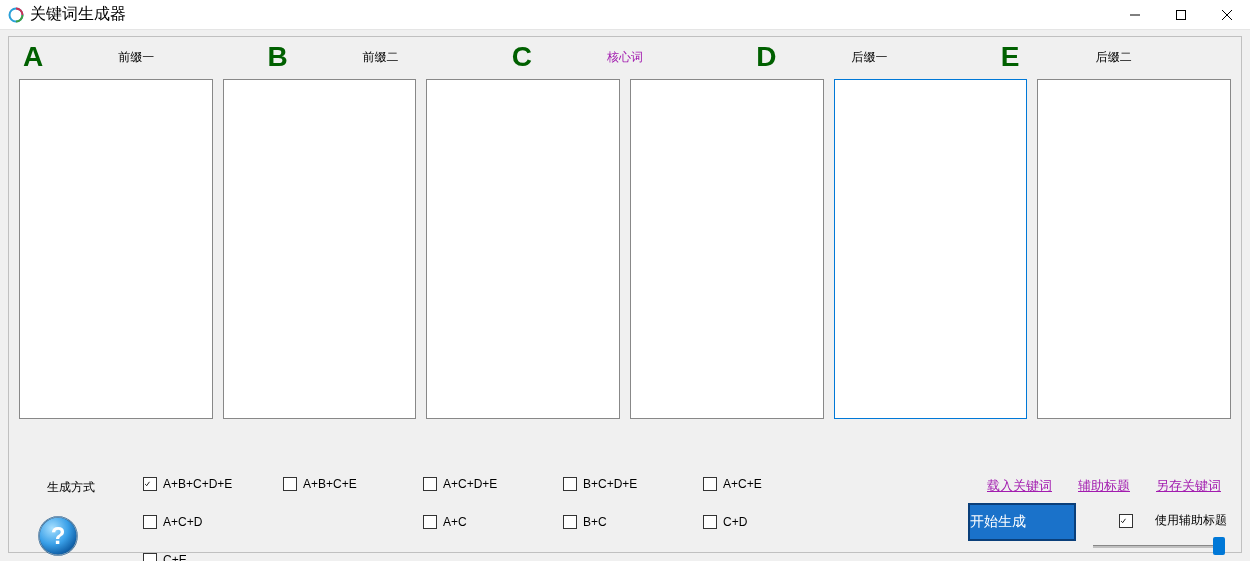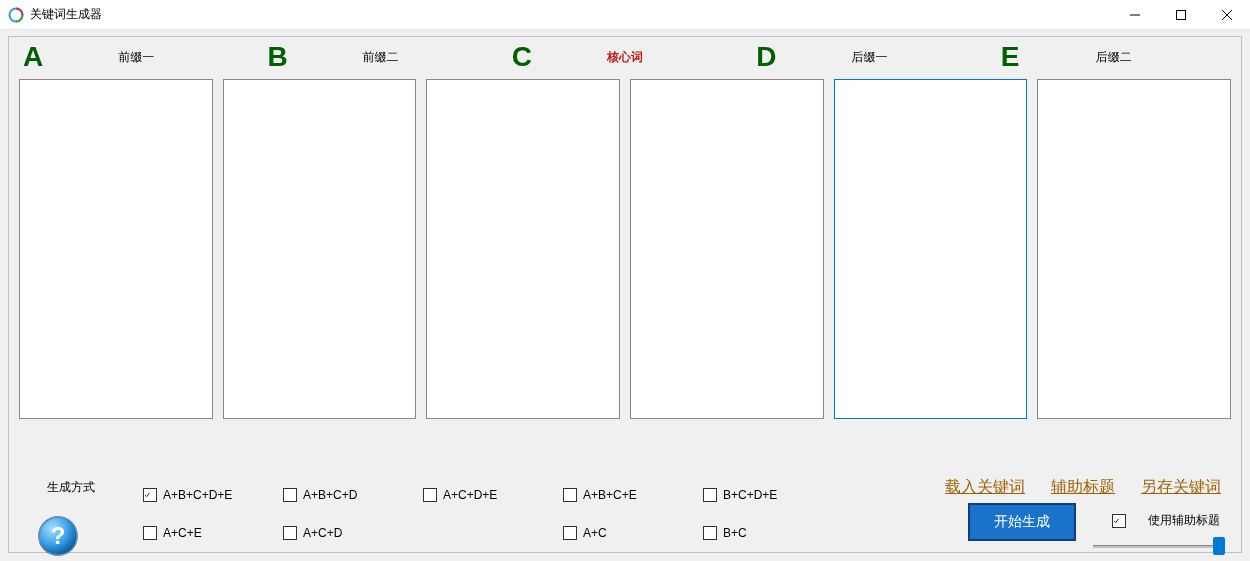--- a/index.html
+++ b/index.html
@@ -18,21 +18,21 @@
     background: #fff;
     border-bottom: 1px solid #e5e5e5;
     display: flex;
     align-items: center;
     padding: 0 0 0 8px;
   }
   .titlebar .app-icon {
     width: 16px; height: 16px; margin-right: 6px;
     display: inline-flex; align-items: center; justify-content: center;
   }
-  .titlebar .title-text { font-size: 12px; color: #000; }
+  .titlebar .title-text { font-size: 16px; color: #000; }
   .win-controls { margin-left: auto; display: flex; }
   .win-btn {
     width: 46px; height: 30px;
     display: flex; align-items: center; justify-content: center;
     cursor: pointer;
   }
   .win-btn svg { width: 10px; height: 10px; }
   .win-btn.max svg { width: 10px; height: 10px; }
   .win-btn.close svg { width: 10px; height: 10px; }
 
@@ -70,21 +70,21 @@
     color: #006000;
     width: 30px;
   }
   .col-title {
     font-size: 12px;
     color: #000;
     flex: 1;
     text-align: center;
     padding-right: 30px;
   }
-  .col-title.core { color: #b91c1c; font-weight: bold; }
+  .col-title.core { color: #a21caf; font-weight: normal; }
   .col-title.plain { padding-right: 0; }
 
   .cols-body {
     display: flex;
     gap: 10px;
     height: 340px;
   }
   .col-input {
     flex: 1;
     border: 1px solid #888;
@@ -112,21 +112,21 @@
   .opt-grid {
     position: absolute;
     left: 124px; top: 10px;
     display: grid;
     grid-template-columns: repeat(5, 140px);
     grid-auto-rows: 25px;
     row-gap: 13px;
   }
   .opt {
     display: flex;
-    align-items: flex-end;
+    align-items: flex-start;
     gap: 6px;
     font-size: 12px;
     cursor: pointer;
   }
   .chk {
     width: 14px; height: 14px;
     border: 1px solid #333;
     background: #fff;
     display: inline-flex;
     align-items: center;
@@ -143,48 +143,47 @@
   .chk svg { display: none; }
   .chk.checked svg { display: block; }
 
   .links {
     position: absolute;
     right: 10px; top: 10px;
     display: flex;
     gap: 26px;
   }
   .link {
-    color: #a16207;
+    color: #a21caf;
     text-decoration: underline;
     cursor: pointer;
-    font-size: 16px;
+    font-size: 13px;
   }
 
   .aux-check {
     position: absolute;
-    right: 11px; top: 45px;
+    right: 4px; top: 45px;
     display: flex;
     align-items: center;
     gap: 22px;
     font-size: 12px;
     cursor: default;
   }
 
   .start-btn {
     position: absolute;
     right: 155px; top: 36px;
     width: 108px; height: 38px;
     background: #1a72ca;
     color: #fff;
     border: 2px solid #0a3f7a;
     font-size: 14px;
     cursor: pointer;
     display: flex;
     align-items: center;
-    justify-content: center;
   }
 
   .slider-wrap {
     position: absolute;
     right: 10px; top: 70px;
     width: 128px;
     height: 20px;
   }
   .slider-track {
     position: absolute;
@@ -285,29 +284,25 @@
         <label class="opt">
           <span class="chk checked">
               <svg viewBox="0 0 12 12">
                 <polyline points="2,6 5,9 10,2" fill="none" stroke="#000" stroke-width="1.6"></polyline>
               </svg>
             </span>
           <span>A+B+C+D+E</span>
         </label>
         <label class="opt">
           <span class="chk"></span>
-          <span>A+B+C+D</span>
+          <span>A+B+C+E</span>
         </label>
         <label class="opt">
           <span class="chk"></span>
           <span>A+C+D+E</span>
-        </label>
-        <label class="opt">
-          <span class="chk"></span>
-          <span>A+B+C+E</span>
         </label>
         <label class="opt">
           <span class="chk"></span>
           <span>B+C+D+E</span>
         </label>
 
         <label class="opt">
           <span class="chk"></span>
           <span>A+C+E</span>
         </label>

